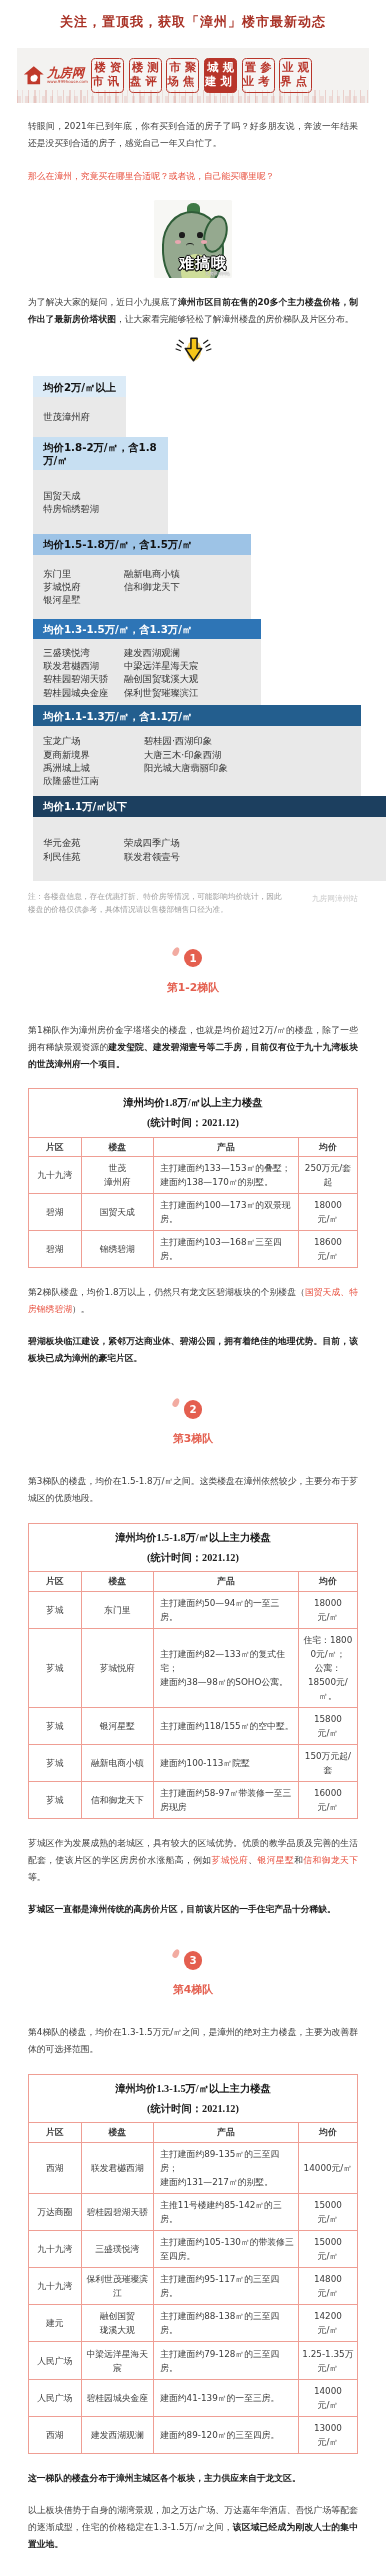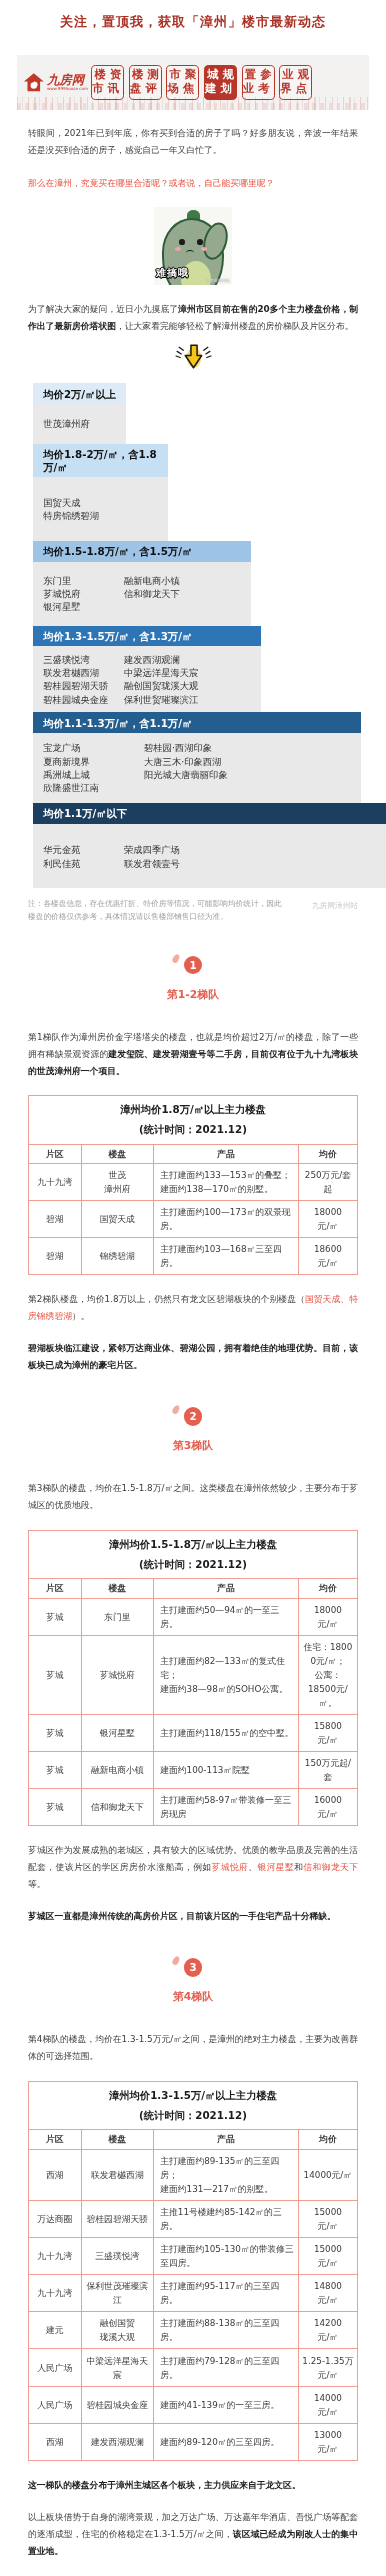--- a/index.html
+++ b/index.html
@@ -3,21 +3,21 @@
 <meta charset="utf-8">
 <style>
   html,body{margin:0;padding:0;background:#fff;}
   body{width:386px;font-family:"DejaVu Sans","Liberation Sans",sans-serif;color:#3c3c3c;}
   .wrap{width:386px;min-height:3503px;overflow:hidden;position:relative;}
 
   
   .main-title{margin:13.4px 15.5px 0;text-align:center;color:#a93226;font-size:13px;font-weight:800;letter-spacing:1px;line-height:17.5px;}
 
   
-  .banner{position:relative;margin:24px 17px 0;height:55px;background:#f3f2f0;display:flex;align-items:center;padding-left:6.2px;box-sizing:border-box;overflow:hidden;}
+  .banner{position:relative;margin:17px 17px 0;height:55px;background:#f3f2f0;display:flex;align-items:center;padding-left:6.2px;box-sizing:border-box;overflow:hidden;}
   .logo{display:flex;align-items:center;width:65px;position:relative;z-index:2;}
   .logo-icon svg{width:21.6px;height:20.6px;display:block;}
   .logo-text{margin-left:2.1px;}
   .logo-name{color:#c0392b;font-size:12.4px;font-weight:800;font-style:italic;line-height:13.4px;}
   .logo-url{color:#c0392b;font-size:4.1px;line-height:5.2px;}
   .badges{display:flex;gap:4.6px;margin-left:3.1px;position:relative;z-index:2;}
   .badge{width:33px;height:35px;border:1.5px solid #b8352a;border-radius:4.6px;color:#b8352a;font-weight:800;font-size:11.3px;display:flex;flex-direction:row;align-items:center;justify-content:center;line-height:14.4px;letter-spacing:2.1px;box-sizing:border-box;background:rgba(255,255,255,.25);}
   .badge div{text-indent:2.1px;}
   .badge.active{background:#b8352a;color:#fff;}
   .skyline{position:absolute;left:0;right:0;bottom:0;height:13.4px;opacity:.55;z-index:1;
@@ -35,21 +35,21 @@
   .meme1{position:relative;width:78px;height:78px;margin:15.5px auto 0;background:#f7f7f4;overflow:hidden;border-radius:1.5px;}
   .dino-body{position:absolute;left:8.2px;top:10.3px;width:58px;height:77px;background:#95a98f;border:2.6px solid #2f5d38;border-radius:48% 52% 46% 46% / 42% 46% 52% 52%;}
   .dino-spike{position:absolute;left:33px;top:3.1px;width:13.4px;height:10.3px;background:#3f7a46;border-radius:50% 50% 20% 20%;}
   .dino-arm{position:absolute;right:5.2px;top:14.4px;width:18.5px;height:34px;background:#95a98f;border:2.6px solid #2f5d38;border-radius:50%;transform:rotate(16deg);}
   .dino-eye{position:absolute;width:5.7px;height:5.7px;background:#1c1c1c;border-radius:50%;top:32px;}
   .dino-eye.l{left:25px;} .dino-eye.r{left:43px;}
   .dino-cheek{position:absolute;width:6.2px;height:4.1px;background:#e8a7b0;border-radius:50%;top:40px;}
   .dino-cheek.l{left:20.6px;} .dino-cheek.r{left:47px;}
   .dino-mouth{position:absolute;left:32px;top:43px;width:8.2px;height:5.2px;border-top:1.5px solid #1c1c1c;border-radius:50%;}
   .dino-belly{position:absolute;left:27px;top:54px;width:30px;height:36px;background:#cedd9a;border-radius:50%;}
-  .meme1-cap{position:absolute;left:2px;bottom:5.2px;color:#fff;font-size:10px;font-weight:700;letter-spacing:1px;
+  .meme1-cap{position:absolute;left:25px;bottom:5.2px;color:#fff;font-size:15px;font-weight:700;letter-spacing:1px;
     text-shadow:-1px 0 #000,1px 0 #000,0 -1px #000,0 1px #000,-0.5px -0.5px #000,0.5px 0.5px #000,0.5px -0.5px #000,-0.5px 0.5px #000;font-family:Liberation Serif, serif;}
   .meme1-wm{position:absolute;right:2.1px;bottom:2.1px;font-size:4.1px;color:#f0f0f0;text-shadow:0 0 1px #666;}
 
   
   .arrow-wrap{text-align:center;margin-top:7.2px;height:29px;}
 
   
   .pyramid{margin:12.4px 0 0 33px;}
   .tier{margin:0;}
   .tier-hdr{font-size:10.3px;font-weight:700;padding:4.1px 0 4.1px 10.3px;color:#111;line-height:12.4px;}
@@ -65,21 +65,21 @@
 
   
   .sec-head{margin:33px 0 27px;}
   .marker{position:relative;width:18.5px;height:18.5px;margin:0 auto;background:#e45f4f;border-radius:50%;color:#fff;text-align:center;line-height:18.5px;font-size:10.3px;font-weight:700;}
   .marker::before{content:"";position:absolute;left:-10.3px;top:-2.1px;width:5.7px;height:9.3px;background:#f2aba1;border-radius:50% 50% 50% 50% / 60% 60% 40% 40%;transform:rotate(28deg);}
   .marker-label{color:#e45f4f;text-align:center;font-weight:700;font-size:10.8px;margin-top:13.4px;}
 
   
   .ptable{width:330px;margin:15.5px auto 0;border-collapse:collapse;table-layout:fixed;font-size:8.8px;color:#3c3c3c;}
   .ptable td{border:1px solid #ef9e94;text-align:center;padding:4.1px 3.1px;line-height:14px;word-break:break-all;}
-  .ptable .tbl-title{font-size:10.3px;font-weight:700;color:#1c1c1c;line-height:15.5px;padding:6.2px 3.1px;}
+  .ptable .tbl-title{font-size:10.3px;font-weight:700;color:#1c1c1c;line-height:15.5px;padding:6.2px 3.1px;font-family:Liberation Serif, serif;}
   .ptable .tbl-title div + div{margin-top:4.1px;}
   .ptable .tbl-head td{font-weight:700;padding:2.1px;}
   .ptable .cell-prod{text-align:left;padding-left:6.2px;}
 </style>
 </head>
 <body>
 
 <div class="wrap">
 
   <h1 class="main-title">关注，置顶我，获取「漳州」楼市最新动态</h1>

